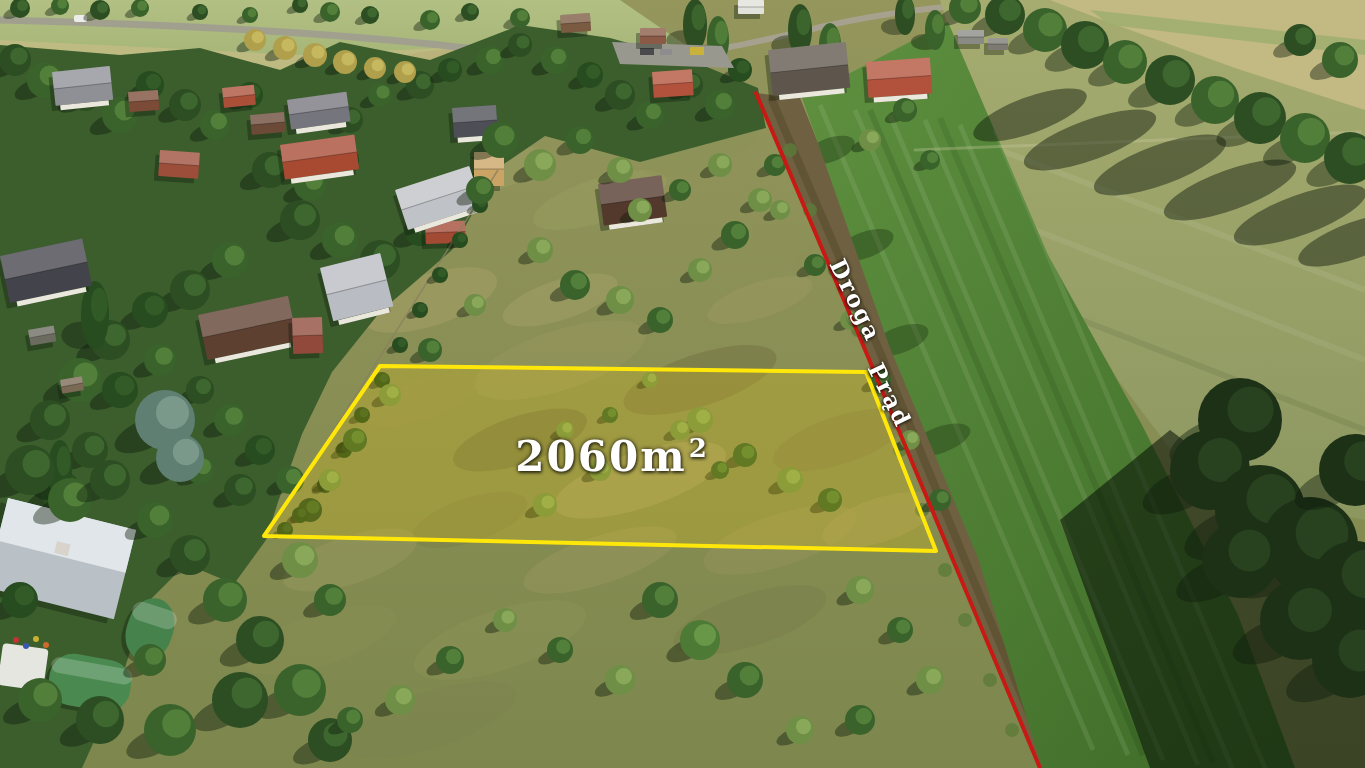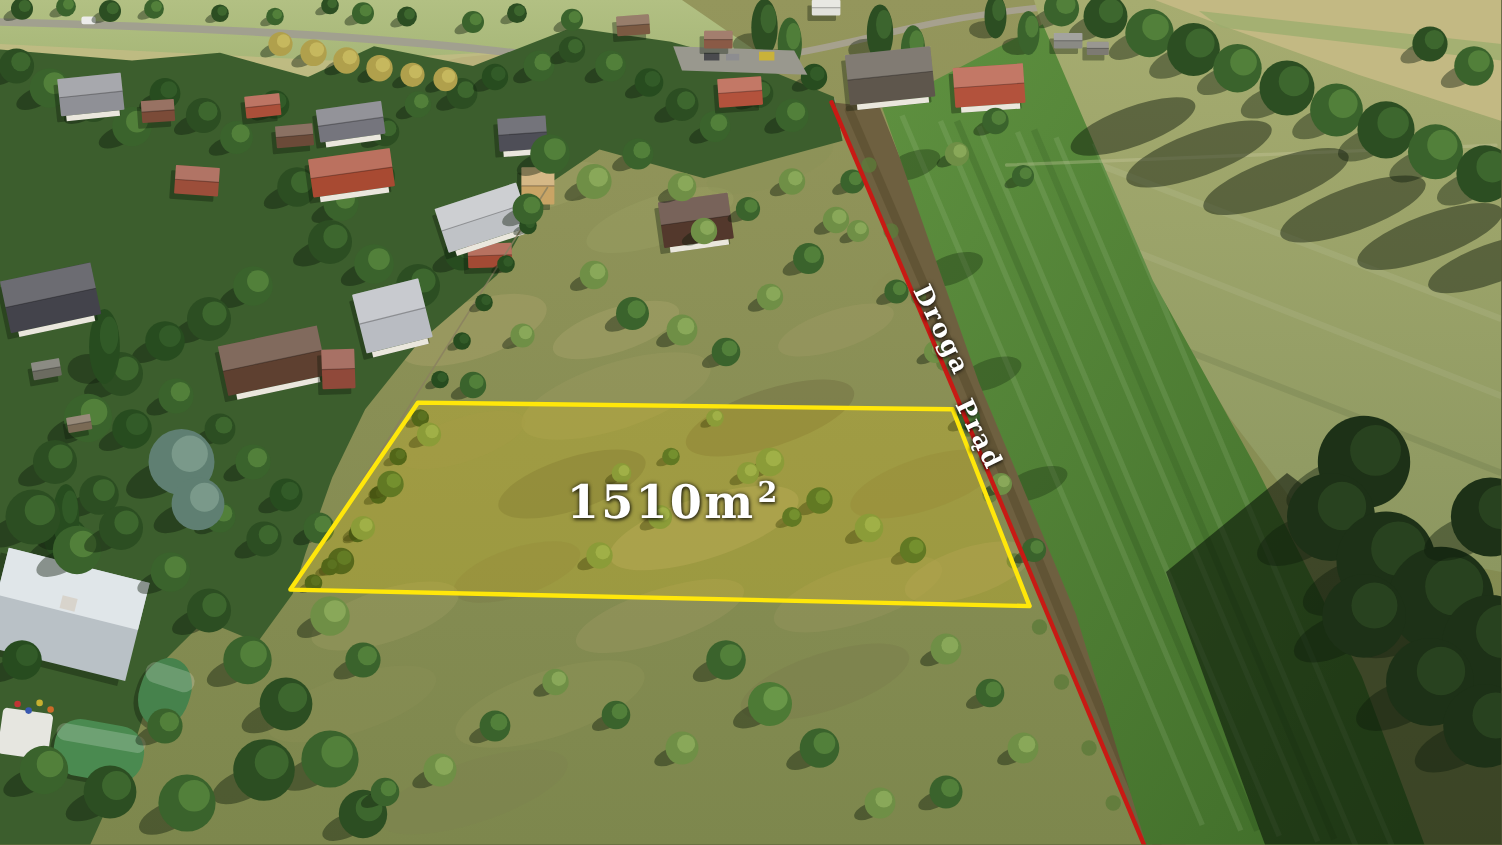--- a/index.html
+++ b/index.html
@@ -859,18 +859,18 @@
         <circle cx="930" cy="160" r="10" fill="#3a632c"></circle>
         <circle cx="932.5" cy="157.5" r="5.5" fill="#55833c" opacity="0.9"></circle>
       </g>
   </svg>
 
   <svg id="overlay" viewBox="0 0 1365 768">
     <polygon stroke-linejoin="round" points="380,366 866,372 936,551 264,536" stroke="#ffe70a" fill="rgba(255,210,0,0.20)" stroke-width="4"></polygon>
     <polyline fill="none" stroke-linecap="round" points="756,93 866,352 953,560 1040,768" stroke="#c81a14" stroke-width="4"></polyline>
   </svg>
 
-  <div id="area-label" class="anno-label"><span>1510m</span><sup>2</sup></div>
+  <div id="area-label" class="anno-label"><span>2060m</span><sup>2</sup></div>
 
   <div id="droga-label" class="anno-label line-label">Droga</div>
 
   <div id="prad-label" class="anno-label line-label">Prąd</div>
 </div>
 
 </body></html>

